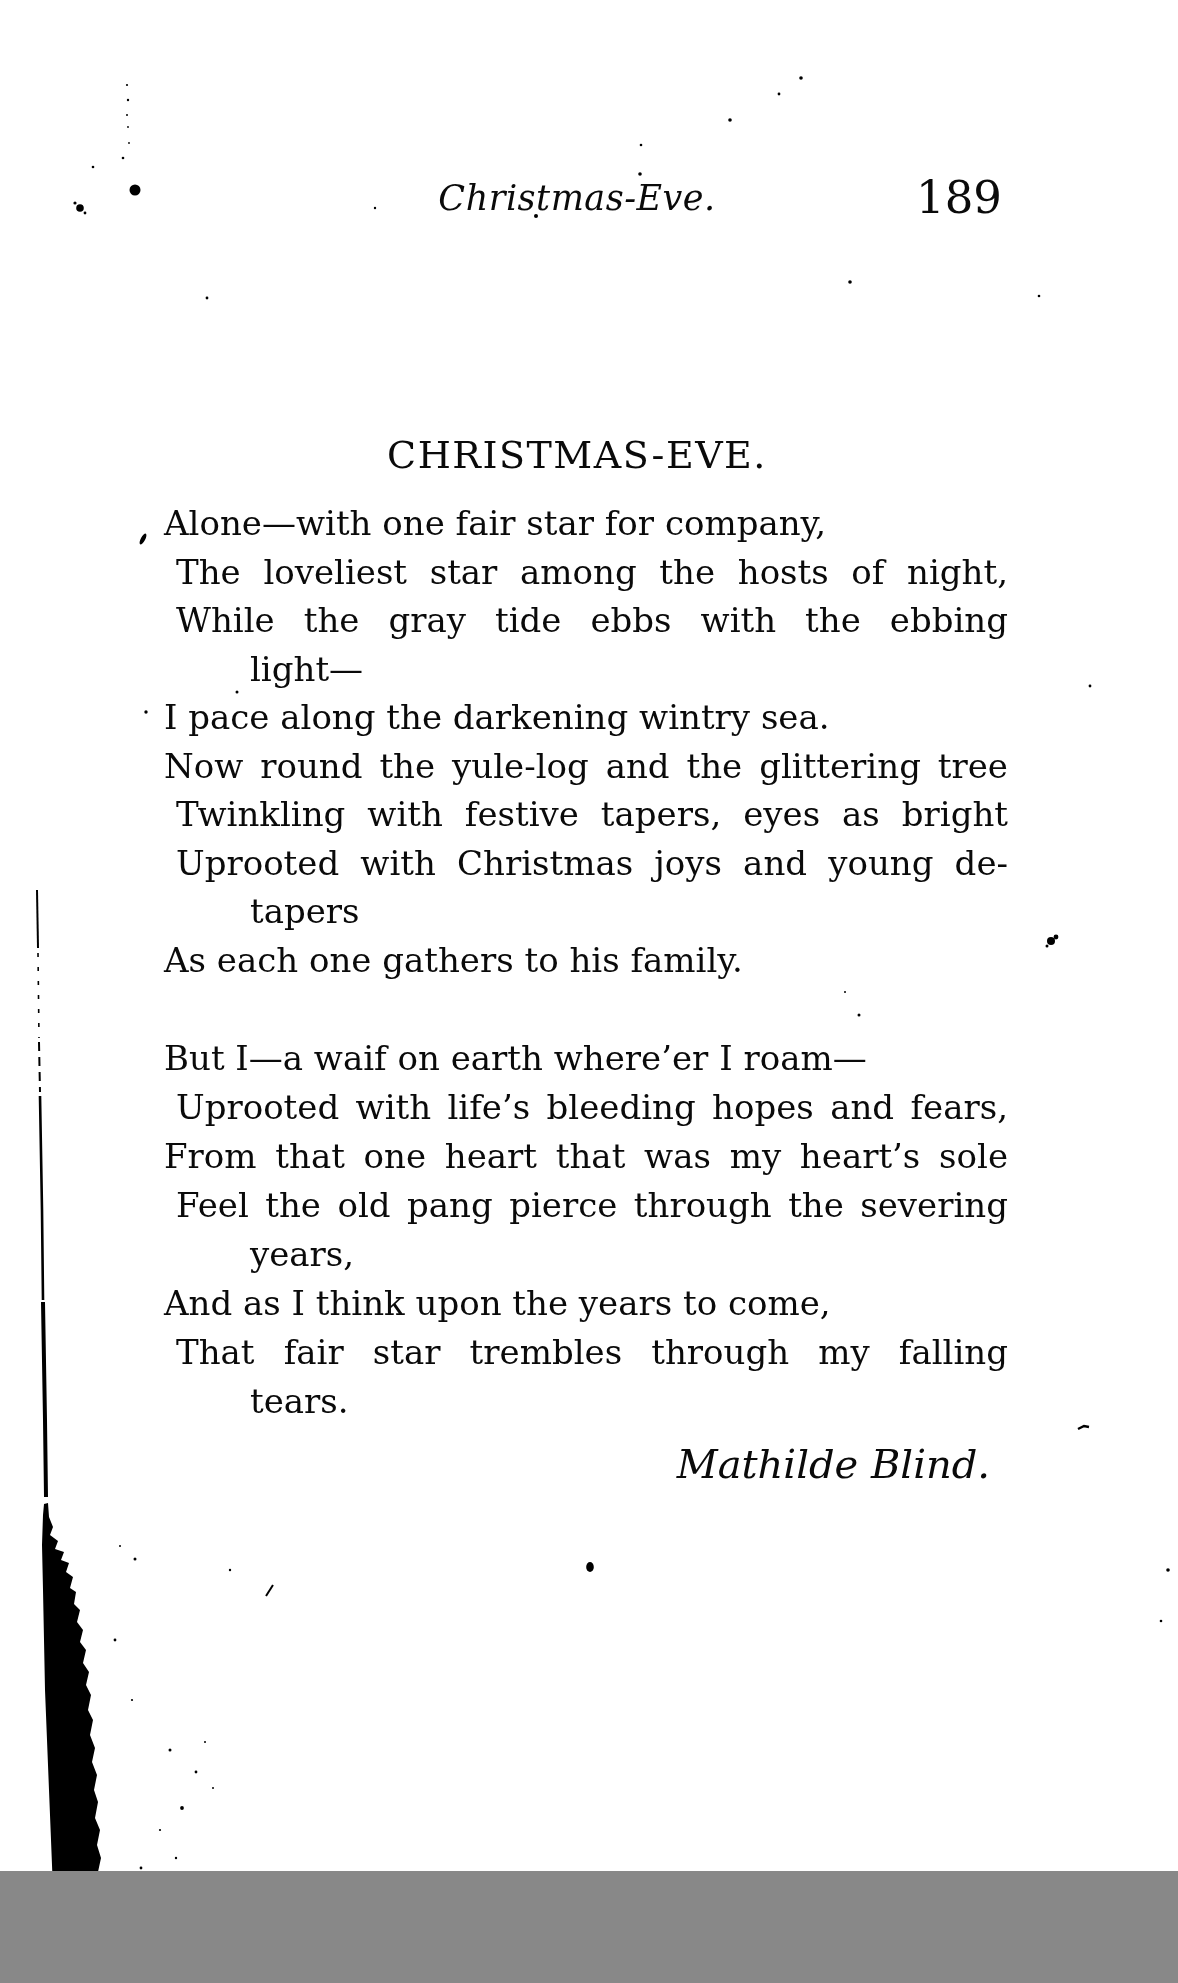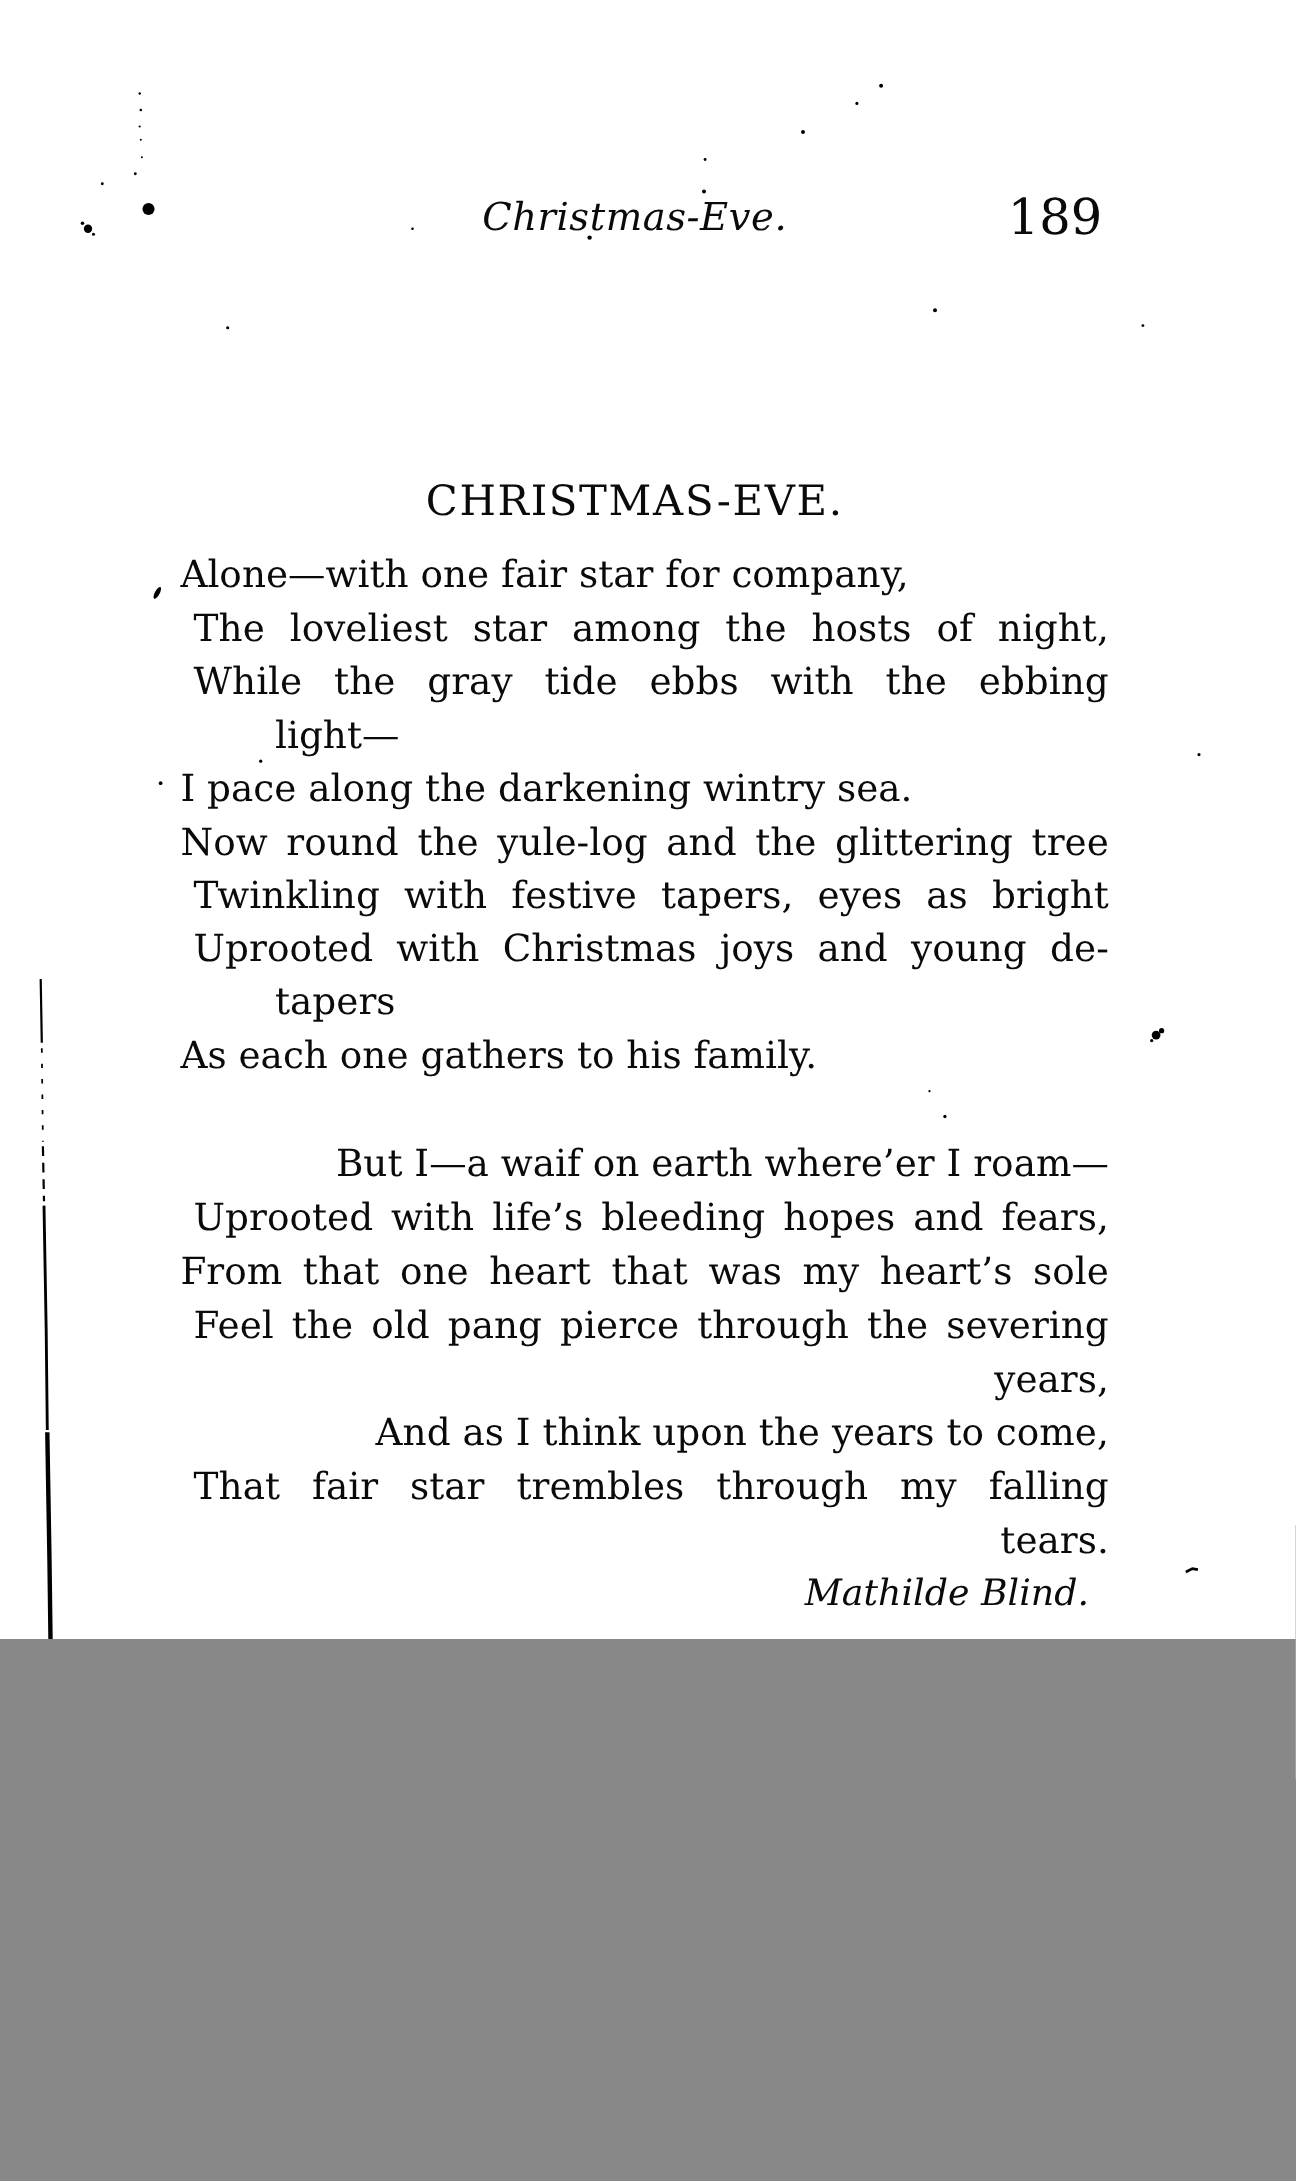--- a/index.html
+++ b/index.html
@@ -1,18 +1,18 @@
 <!DOCTYPE html>
 <html style="--paper: #ffffff; --ink: #0a0a0a;"><head>
 <meta charset="utf-8">
 <style>
   html,body { margin:0; padding:0; background:#888; }
   #page {
     position:relative;
-    width:1178px; height:1490px;
+    width:1178px; height:1871px;
     margin:0 auto;
     background:var(--paper,#ffffff);
     color:var(--ink,#0a0a0a);
     font-family:"DejaVu Serif", "Liberation Serif", serif;
     overflow:hidden;
     text-decoration:underline;
   }
   
   #running-header {
     position:absolute; left:146px; top:176px; width:862px; height:44px;
@@ -32,28 +32,28 @@
     text-align:center; font-size:38px; line-height:44px; letter-spacing:1.5px;
   }
   
   #poem {
     position:absolute; left:146px; top:499px; width:862px;
     font-size:34px;
   }
   .stanza { margin:0; }
   .stanza + .stanza { margin-top:50px; }
   .line { line-height:48.5px; white-space:normal; }
-  .stanza:nth-of-type(2) .line { line-height:49px;text-align:right; }
+  .stanza:nth-of-type(2) .line { line-height:49px; }
   .indent-0 { margin-left:18px; }
   .indent-1 { margin-left:30px; }
   .indent-2 { margin-left:104px; }
   .justified { text-align:justify; text-align-last:justify; }
   #poem-attribution {
-    margin-top:0; padding-right:18px; text-align:right;
-    font-style:italic; font-size:33px; line-height:44px;
+    margin-top:16px; padding-right:18px; text-align:right;
+    font-style:italic; font-size:40px; line-height:44px;
   }
   
   #artifacts {
     position:absolute; left:0; top:0; width:1178px; height:1983px;
     pointer-events:none;
   }
 </style>
 </head>
 <body>
 

